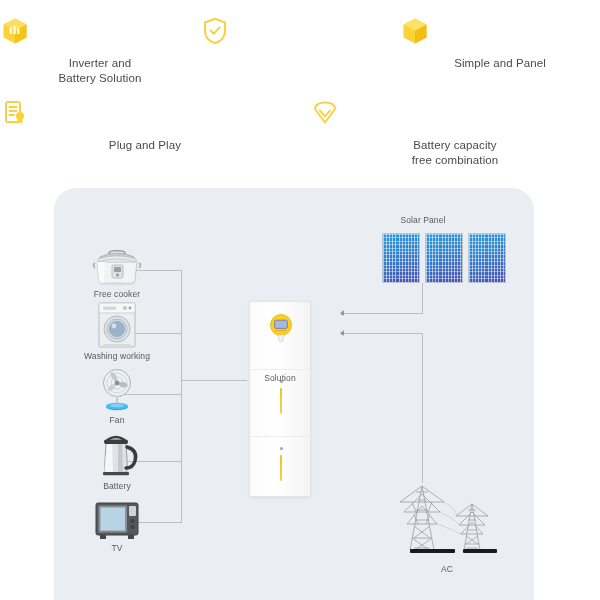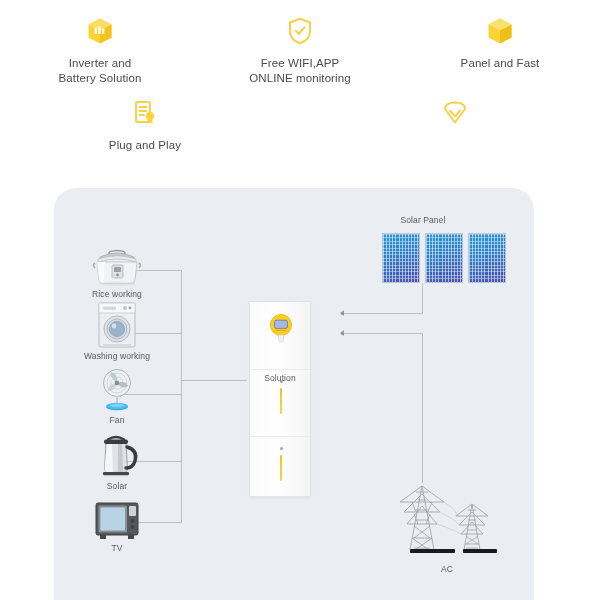--- a/index.html
+++ b/index.html
@@ -17,21 +17,21 @@
     background:#ffffff;
   }
   .feat-row{
     position:absolute;left:0;width:600px;
     display:flex;
   }
   .feat-row.row1{top:16px;}
   .feat-row.row2{top:98px;gap:20px;}
   .feat{
     flex:1 1 0;
-    display:flex;flex-direction:column;align-items:center;
+    display:flex;flex-direction:column;
   }
   .feat-icon{
     width:30px;height:30px;
     display:flex;align-items:center;justify-content:center;
     margin-bottom:10px;
   }
   .feat-icon svg{display:block;}
   .feat-label{
     font-size:11.5px;
     line-height:15px;
@@ -134,33 +134,31 @@
 Battery Solution</span>
     </div>
 
     <div class="feat">
       <span class="feat-icon">
         <svg width="24" height="28" viewBox="0 0 24 28">
           <path d="M12 1.8 L22 5.6 V14 c0 6.2 -4.4 10.4 -10 12.2 C6.4 24.4 2 20.2 2 14 V5.6 Z" fill="none" stroke="#f7d14a" stroke-width="2.1" stroke-linejoin="round"></path>
           <path d="M7.6 13.6 L10.8 16.8 L16.6 10.4" fill="none" stroke="#f7d14a" stroke-width="2.1" stroke-linecap="round" stroke-linejoin="round"></path>
         </svg>
       </span>
-      <span class="feat-label">Free WIFI,APP
-ONLINE monitoring</span>
     </div>
 
     <div class="feat">
       <span class="feat-icon">
         <svg width="26" height="28" viewBox="0 0 26 28">
           <path d="M13 1.5 L24.5 7.6 L24.5 20.4 L13 26.5 L1.5 20.4 L1.5 7.6 Z" fill="#fcd336"></path>
           <path d="M13 1.5 L24.5 7.6 L13 13.7 L1.5 7.6 Z" fill="#fde169"></path>
           <path d="M13 13.7 L24.5 7.6 L24.5 20.4 L13 26.5 Z" fill="#f0bf16"></path>
         </svg>
       </span>
-      <span class="feat-label">Panel and Fast</span>
+      <span class="feat-label">Simple and Panel</span>
     </div>
 
   </div>
 
   <div class="feat-row row2">
 
     <div class="feat">
       <span class="feat-icon">
         <svg width="24" height="28" viewBox="0 0 24 28">
           <rect x="3" y="3" width="14" height="20" rx="2" fill="none" stroke="#f7d14a" stroke-width="2"></rect>
@@ -175,20 +173,22 @@
     </div>
 
 
     <div class="feat">
       <span class="feat-icon">
         <svg width="26" height="26" viewBox="0 0 26 26">
           <path d="M3 9 L13 22.5 L23 9 C23 4.6 18.6 2.5 13 2.5 C7.4 2.5 3 4.6 3 9 Z" fill="none" stroke="#f7d14a" stroke-width="2" stroke-linejoin="round"></path>
           <path d="M8 10.6 L13 16.4 L18 10.6" fill="none" stroke="#f7d14a" stroke-width="2" stroke-linejoin="round" stroke-linecap="round"></path>
         </svg>
       </span>
+      <span class="feat-label">Battery capacity
+free combination</span>
     </div>
 
   </div>
 </section>
 
 <section id="panel">
 
   <div class="wire v" style="left:127px;top:82px;height:252px;"></div>
 
   <div class="wire h" style="left:127px;top:192px;width:66px;"></div>
@@ -288,21 +288,21 @@
       <path d="M9 18 h40 l-2 18 a4 4 0 0 1 -4 3.4 H15 a4 4 0 0 1 -4 -3.4 Z" fill="#f2f3f4" stroke="#b9bdc1" stroke-width=".8"></path>
       <path d="M9 18 h8 l-1.5 21 H15 a4 4 0 0 1 -4 -3.4 Z" fill="#fbfbfc" opacity=".9"></path>
       <rect x="24" y="21" width="11" height="13" rx="1.6" fill="#dfe2e5" stroke="#a8acb0" stroke-width=".7"></rect>
       <rect x="26" y="23" width="7" height="5" rx=".8" fill="#9aa0a6"></rect>
       <circle cx="29.5" cy="31" r="1.4" fill="#8d9296"></circle>
       <path d="M7 19 q-3 2 0 5" fill="none" stroke="#a8acb0" stroke-width="1.6"></path>
       <path d="M51 19 q3 2 0 5" fill="none" stroke="#a8acb0" stroke-width="1.6"></path>
       <ellipse cx="29" cy="40" rx="18" ry="1.8" fill="#d7dade" opacity=".6"></ellipse>
     </svg>
   </div>
-  <div class="node-label" style="left:3px;top:101px;">Rice working</div>
+  <div class="node-label" style="left:3px;top:101px;">Free cooker</div>
 
   <div class="appl" style="left:40px;top:113px;">
     <svg width="46" height="48" viewBox="0 0 46 48">
       <rect x="5" y="2" width="36" height="44" rx="2" fill="#eceef0" stroke="#b9bdc1" stroke-width="1"></rect>
       <rect x="5" y="2" width="36" height="10" fill="#f6f7f8" stroke="#c6cacd" stroke-width=".8"></rect>
       <rect x="9" y="5.5" width="13" height="3.2" rx="1" fill="#d3d7da"></rect>
       <circle cx="31" cy="7" r="2" fill="#c2c6ca"></circle>
       <circle cx="36" cy="7" r="1.4" fill="#9aa0a6"></circle>
       <circle cx="23" cy="28" r="13" fill="#dfe3e7" stroke="#b4b9be" stroke-width="1"></circle>
       <circle cx="23" cy="28" r="10" fill="#cfd9e3" stroke="#a9b2bb" stroke-width=".8"></circle>
@@ -335,21 +335,21 @@
     <svg width="48" height="48" viewBox="0 0 48 48">
       <path d="M12 12 h20 l1.5 26 a3.5 3.5 0 0 1 -3.5 3.4 H14 a3.5 3.5 0 0 1 -3.5 -3.4 Z" fill="#dfe3e7" stroke="#9aa0a6" stroke-width="1"></path>
       <path d="M13 12 h5 l1 29.4 H14 a3.5 3.5 0 0 1 -3.5 -3.4 Z" fill="#f6f7f8" opacity=".95"></path>
       <path d="M24 12 h4 l1 29.4 h-5 Z" fill="#b8bec3" opacity=".7"></path>
       <rect x="10" y="8.5" width="24" height="4.5" rx="2" fill="#3a3d40"></rect>
       <path d="M14 8.5 q8 -5 16 0" fill="none" stroke="#3a3d40" stroke-width="2.6" stroke-linecap="round"></path>
       <path d="M33 16 q11 3 8 14 q-2 7 -9 7" fill="none" stroke="#3a3d40" stroke-width="3.4" stroke-linecap="round"></path>
       <rect x="9" y="41" width="26" height="3.2" rx="1" fill="#45484b"></rect>
     </svg>
   </div>
-  <div class="node-label" style="left:3px;top:293px;">Solar</div>
+  <div class="node-label" style="left:3px;top:293px;">Battery</div>
 
   <div class="appl" style="left:39px;top:312px;">
     <svg width="48" height="42" viewBox="0 0 48 42">
       <rect x="3" y="3" width="42" height="32" rx="2" fill="#55585c" stroke="#3e4145" stroke-width="1"></rect>
       <rect x="5.5" y="5.5" width="28.5" height="27" rx="1.6" fill="#8d9296"></rect>
       <rect x="7" y="7" width="25.5" height="24" rx="1.2" fill="#b8d4e4"></rect>
       <rect x="7" y="7" width="25.5" height="24" rx="1.2" fill="none" stroke="#7d8387" stroke-width=".7"></rect>
       <rect x="36" y="6" width="7" height="10" rx="1" fill="#cfd3d6"></rect>
       <circle cx="39.5" cy="21" r="2" fill="#3e4145"></circle>
       <circle cx="39.5" cy="27" r="2" fill="#3e4145"></circle>

